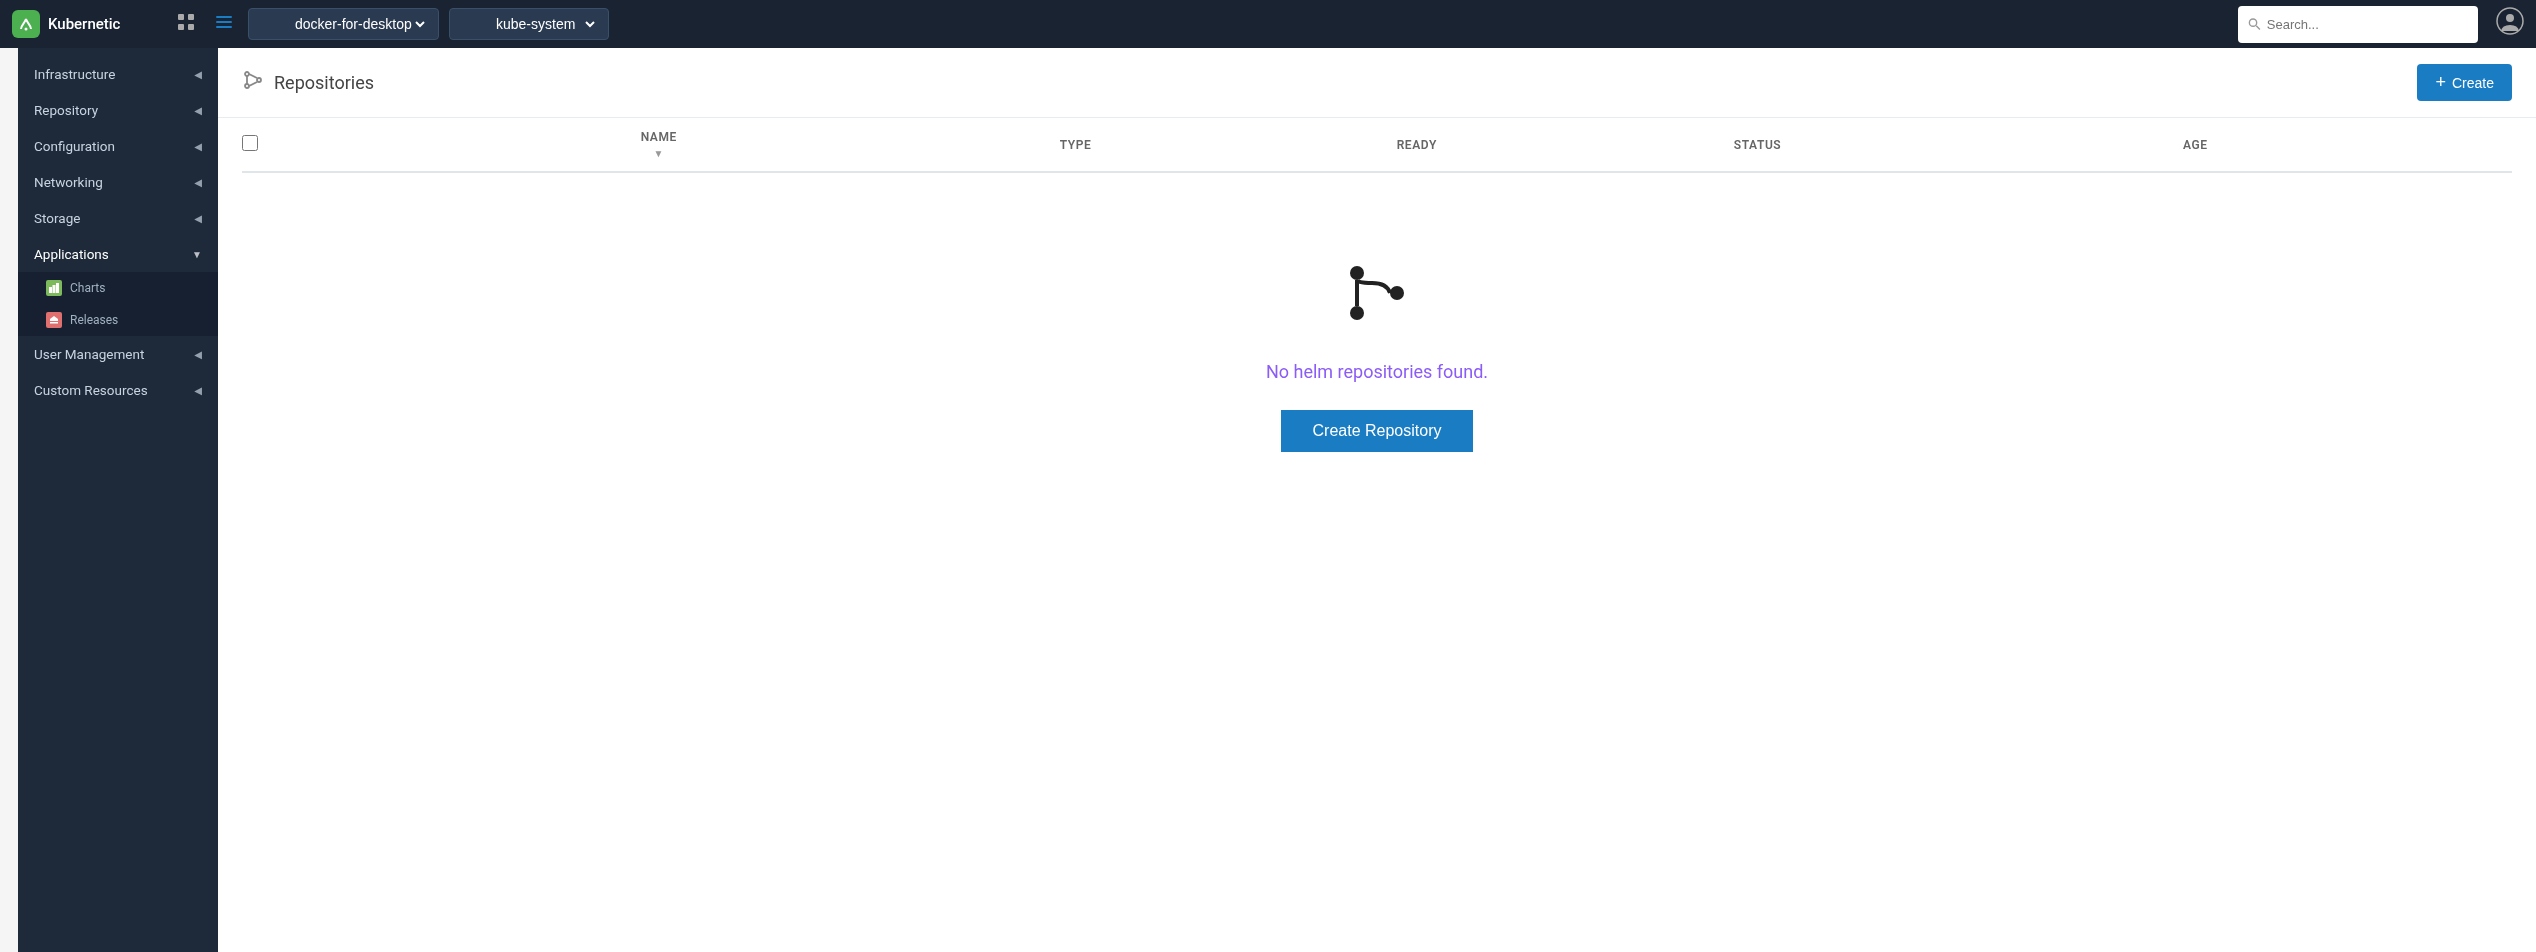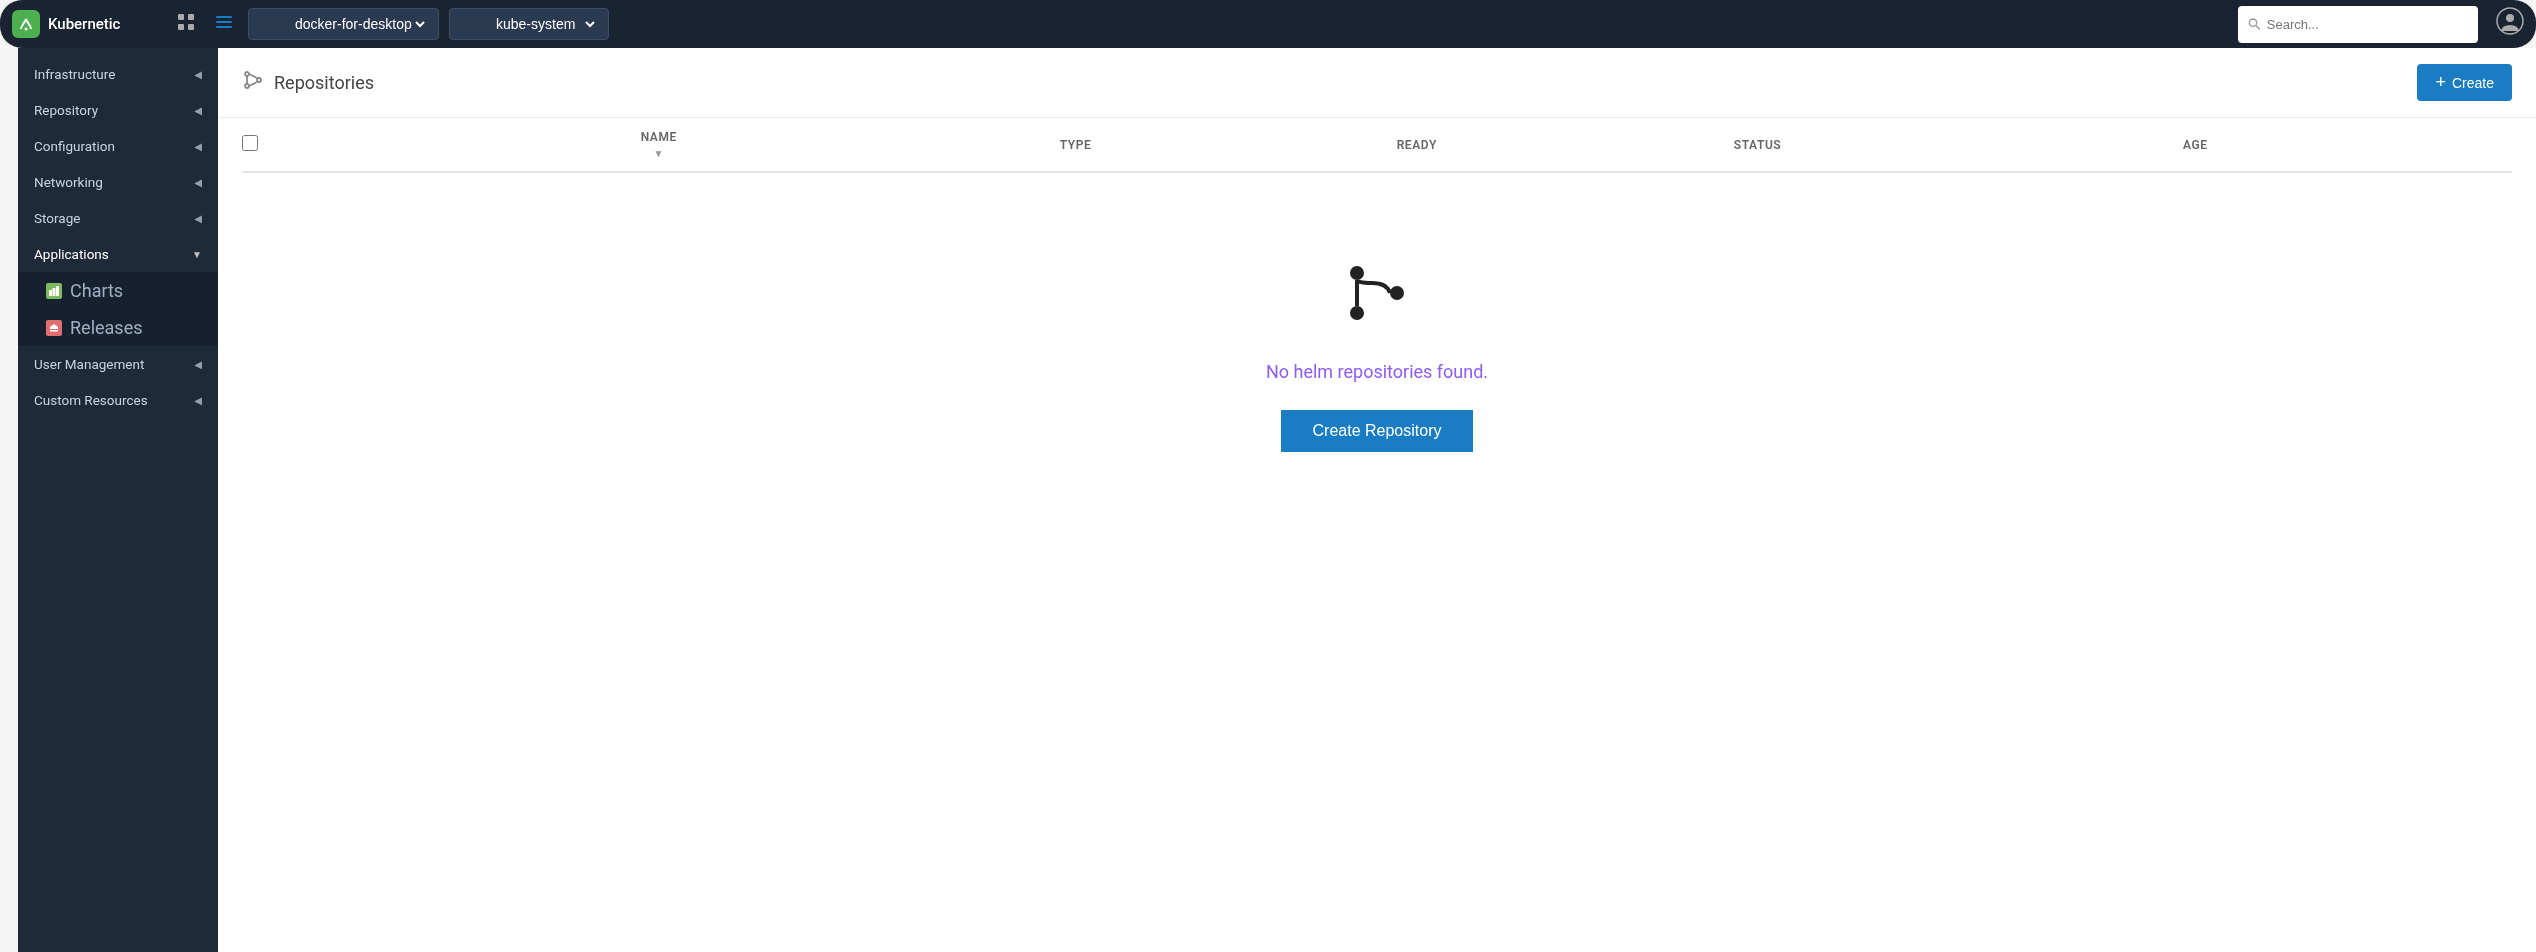--- a/index.html
+++ b/index.html
@@ -7,21 +7,20 @@
 
     
     .topbar {
       display: flex;
       align-items: center;
       background: #1a2332;
       height: 48px;
       padding: 0 12px;
       gap: 10px;
       flex-shrink: 0;
-      border-radius: 22px;
     }
     .topbar-logo {
       display: flex;
       align-items: center;
       gap: 8px;
       color: #fff;
       font-size: 15px;
       font-weight: 500;
       min-width: 150px;
     }
@@ -119,21 +118,21 @@
       opacity: 0.7;
     }
     .sidebar-sub {
       background: #162030;
     }
     .sidebar-sub-item {
       display: flex;
       align-items: center;
       gap: 8px;
       padding: 8px 36px 8px 28px;
-      font-size: 18px;
+      font-size: 12px;
       color: #a0b0c0;
       cursor: pointer;
     }
     .sidebar-sub-item .sub-icon {
       width: 16px;
       height: 16px;
       display: flex; align-items: center; justify-content: center;
       font-size: 11px;
     }
     .charts-icon-bg { background: #9c6; border-radius: 2px; color: #fff; }

